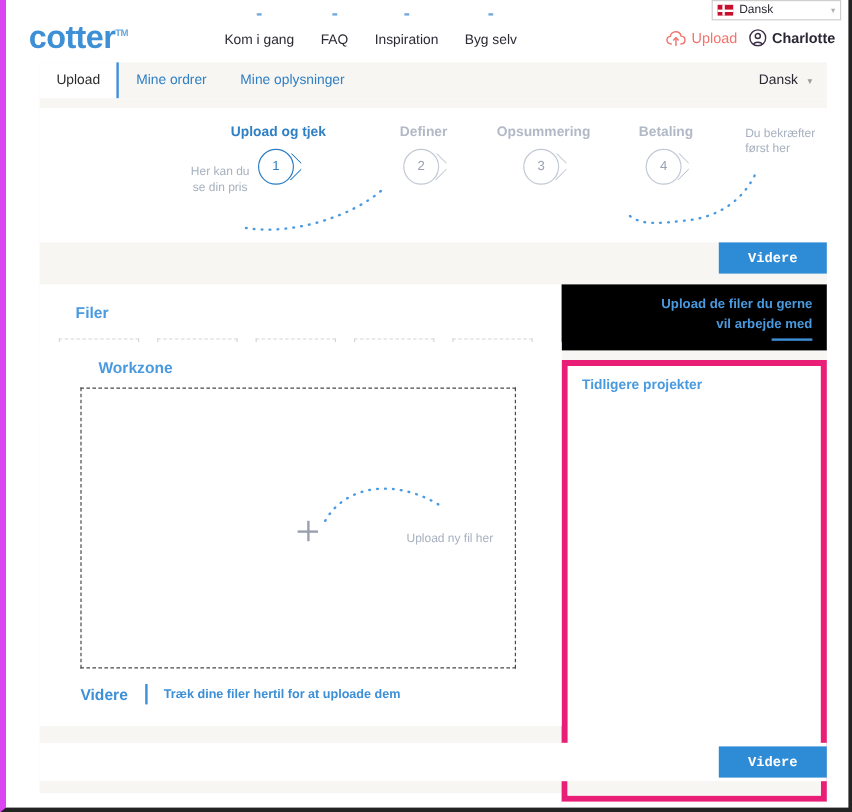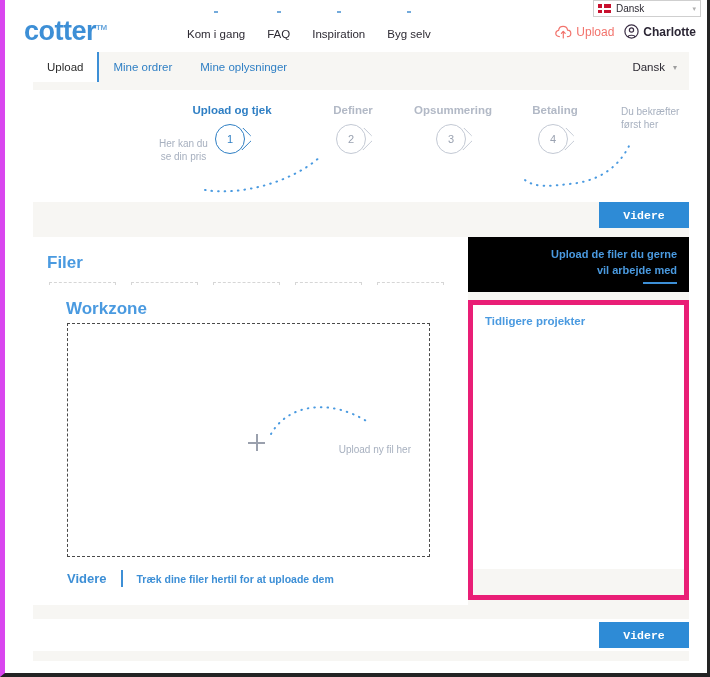--- a/index.html
+++ b/index.html
@@ -244,23 +244,24 @@
 
   
   .filer-card {
     position: absolute;
     left: 0; top: 155px;
     width: 435px;
     height: 120px;
     background: #ffffff;
   }
   .card-title {
-    font-size: 17px;
+    font-size: 13px;
     font-weight: 700;
     color: #4a9ae0;
+    margin-left: 16px;
   }
   .filer-card .card-title { position: absolute; left: 14px; top: 16px; }
   .file-slots {
     position: absolute;
     left: 16px; top: 45px;
     display: flex;
     gap: 15px;
   }
   .file-slot {
     width: 67px; height: 40px;
@@ -349,21 +350,21 @@
     margin-left: auto;
     margin-top: 3px;
     width: 34px; height: 2px;
     background: #3d8fd6;
   }
 
   .projects-panel {
     position: absolute;
     left: 435px; top: 218px;
     right: 0;
-    height: 300px;
+    height: 368px;
     border: 5px solid #e91e76;
     background: #ffffff;
   }
   .projects-panel .panel-title {
     position: absolute;
     left: 12px; top: 10px;
     font-size: 11.5px; font-weight: 700; color: #4a9ae0;
   }
   .projects-footer {
     position: absolute;

